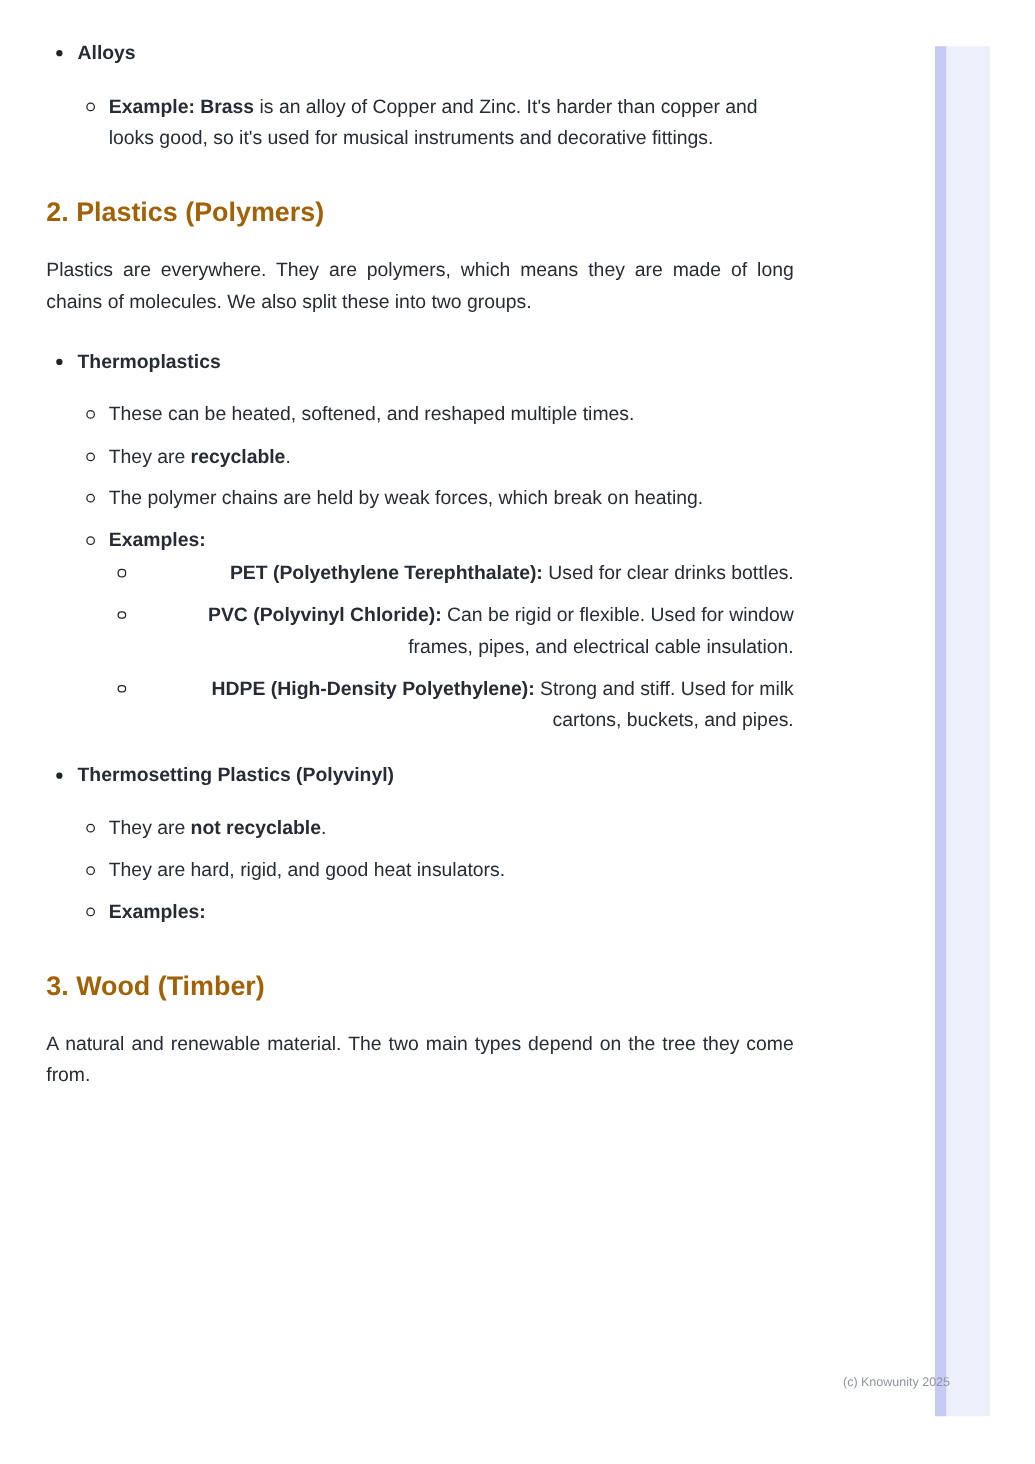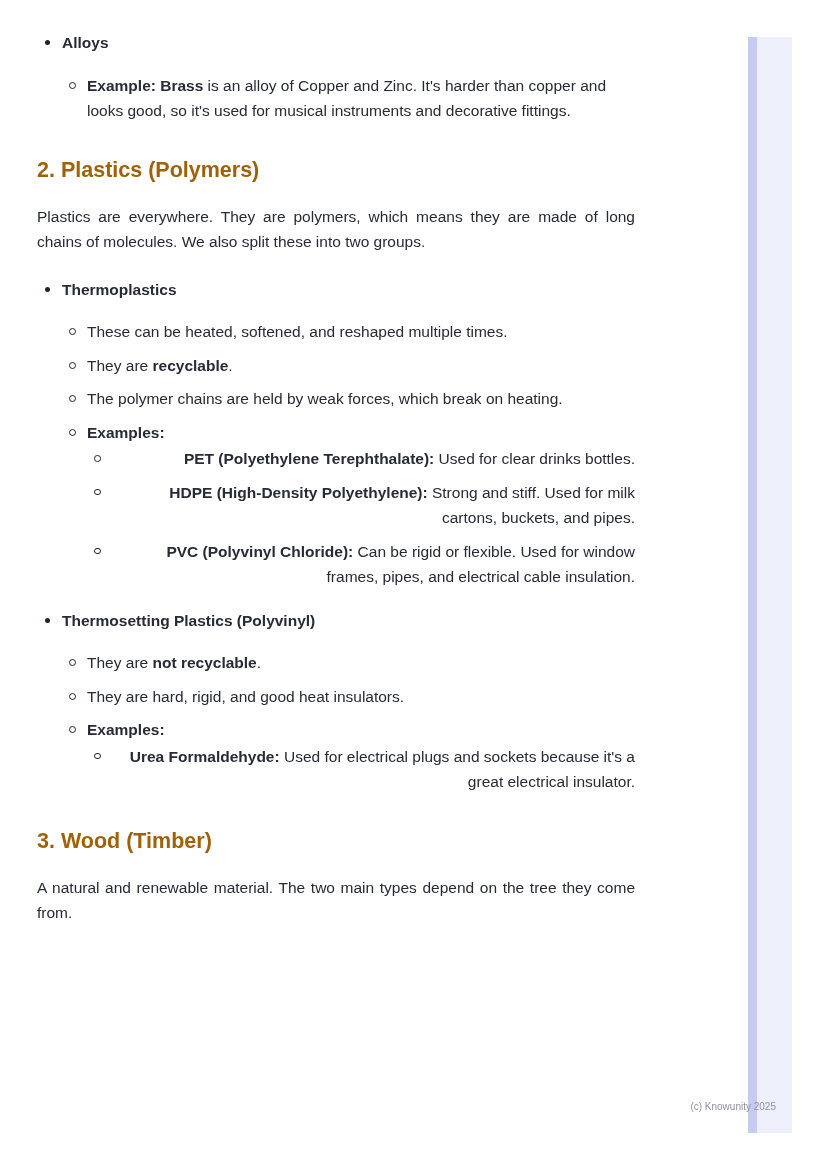--- a/index.html
+++ b/index.html
@@ -52,21 +52,21 @@
     position:absolute; left:748px; top:37px;
     width:44px; height:1096px;
     background:#edeffb;
   }
   .edge-thumb {
     position:absolute; left:0; top:0;
     width:9px; height:100%;
     background:#c6cbf2;
   }
   .copyright {
-    position:absolute; right:52px; top:1101px;
+    position:absolute; right:68px; top:1101px;
     font-size:10px; line-height:12px;
     color:#8e93a0;
     z-index:2;
   }
 </style>
 </head>
 <body>
 
 <div class="page">
   <div class="content">
@@ -99,45 +99,42 @@
           <li>
             <span>The polymer chains are held by weak forces, which break on heating.</span>
           </li>
           <li class="examples-li">
             <span class="b">Examples:</span>
             <ul class="lvl3">
               <li>
                 <span class="b">PET (Polyethylene Terephthalate):</span><span> Used for clear drinks bottles.</span>
               </li>
               <li>
-                <span class="b">HDPE (High-Density Polyethylene):</span><span> Strong and stiff. Used for milk cartons, buckets, and pipes.</span>
+                <span class="b">PVC (Polyvinyl Chloride):</span><span> Can be rigid or flexible. Used for window frames, pipes, and electrical cable insulation.</span>
               </li>
               <li>
-                <span class="b">PVC (Polyvinyl Chloride):</span><span> Can be rigid or flexible. Used for window frames, pipes, and electrical cable insulation.</span>
+                <span class="b">HDPE (High-Density Polyethylene):</span><span> Strong and stiff. Used for milk cartons, buckets, and pipes.</span>
               </li>
             </ul>
           </li>
         </ul>
       </li>
 
       <li>
         <span class="b">Thermosetting Plastics (Polyvinyl)</span>
         <ul class="lvl2">
           <li>
             <span>They are </span><span class="b">not recyclable</span><span>.</span>
           </li>
           <li>
             <span>They are hard, rigid, and good heat insulators.</span>
           </li>
           <li class="examples-li">
             <span class="b">Examples:</span>
             <ul class="lvl3">
-              <li>
-                <span class="b">Urea Formaldehyde:</span><span> Used for electrical plugs and sockets because it's a great electrical insulator.</span>
-              </li>
             </ul>
           </li>
         </ul>
       </li>
     </ul>
 
     <h2>3. Wood (Timber)</h2>
 
     <p class="just">A natural and renewable material. The two main types depend on the tree they come from.</p>
 

